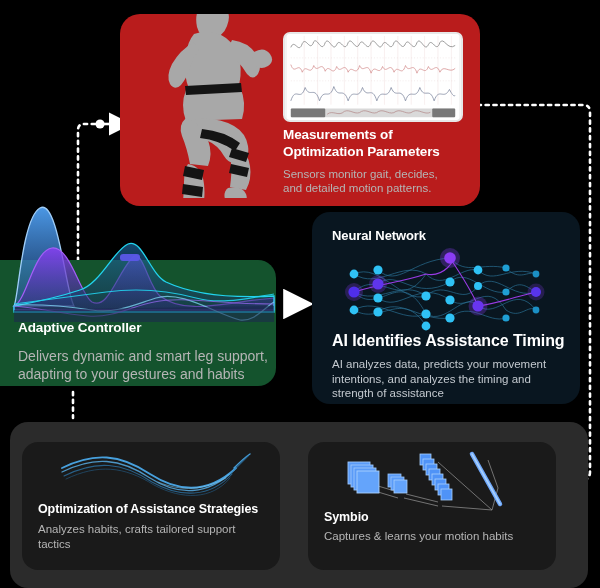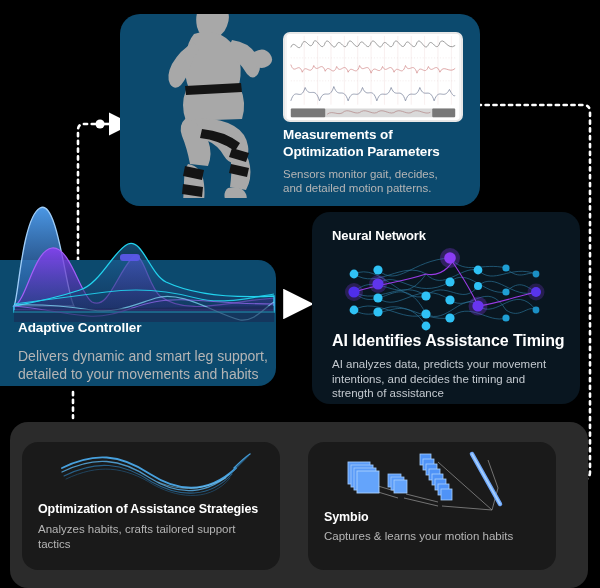--- a/index.html
+++ b/index.html
@@ -30,21 +30,21 @@
   }
   .card-desc {
     color: #b5b5b5;
     line-height: 1.28;
   }
 
   
   #card-measure {
     left: 120px; top: 14px;
     width: 360px; height: 192px;
-    background: #0c4a6e;
+    background: #b91c1c;
     border-radius: 20px;
   }
   #runner-art {
     position: absolute;
     left: 8px; top: -16px;
     width: 170px; height: 200px;
   }
   #sensor-chart-wrap {
     position: absolute;
     left: 163px; top: 18px;
@@ -60,21 +60,21 @@
     left: 163px; top: 112px;
     width: 190px;
   }
   #measure-text .card-title { font-size: 13.5px; line-height: 1.28; }
   #measure-text .card-desc  { font-size: 11.5px; margin-top: 6px; }
 
   
   #card-adaptive {
     left: 0px; top: 260px;
     width: 276px; height: 126px;
-    background: #0c4a6e;
+    background: #14532d;
     border-radius: 0 18px 18px 0;
     overflow: visible;
   }
   #adaptive-art {
     position: absolute;
     left: -4px; top: -62px;
     width: 286px; height: 122px;
     overflow: visible;
     pointer-events: none;
   }
@@ -296,21 +296,21 @@
       <path d="M18,108 C44,110 66,116 92,118 C118,120 136,108 158,104 C188,98 220,106 278,106" fill="none" stroke="#9c6cf8" stroke-width="1.1" opacity="0.7"></path>
 
       <rect x="124" y="56" width="20" height="7" rx="3" fill="#5b57e8" opacity="0.95"></rect>
       <path d="M18,112 L278,108 L278,124 L18,124 Z" fill="#1b2650" opacity="0.55"></path>
     </svg>
 
     <div id="adaptive-text">
       <div class="card-title">Adaptive Controller</div>
       <div class="card-desc">
         <span>Delivers dynamic and smart leg support,</span><br>
-        <span>detailed to your movements and habits</span>
+        <span>adapting to your gestures and habits</span>
       </div>
     </div>
   </div>
 
   <div class="card" id="card-neural">
     <div class="card-title" id="neural-head">Neural Network</div>
 
     <svg id="neural-art" viewBox="0 0 215 86">
       <g stroke="#2f7fa8" stroke-width="0.7" fill="none" opacity="0.85">
         <path d="M14,44 C40,20 60,64 86,26"></path>
@@ -375,21 +375,21 @@
         <circle cx="138" cy="58" r="9.5" fill="#8b3df5" opacity="0.28"></circle>
         <circle cx="196" cy="44" r="5" fill="#4a33e8"></circle>
         <circle cx="196" cy="44" r="8.5" fill="#8b3df5" opacity="0.22"></circle>
       </g>
     </svg>
 
     <div id="neural-text">
       <div class="card-title">AI Identifies Assistance Timing</div>
       <div class="card-desc">
         <span>AI analyzes data, predicts your movement</span><br>
-        <span>intentions, and decides the timing and</span><br>
+        <span>intentions, and analyzes the timing and</span><br>
         <span>strength of assistance</span>
       </div>
     </div>
   </div>
 
   <div id="bottom-wrap"></div>
 
   <div class="card" id="card-symbio">
     <svg id="symbio-art" viewBox="0 0 190 70">
       <g stroke="#9a9a9a" stroke-width="0.7" fill="none">

